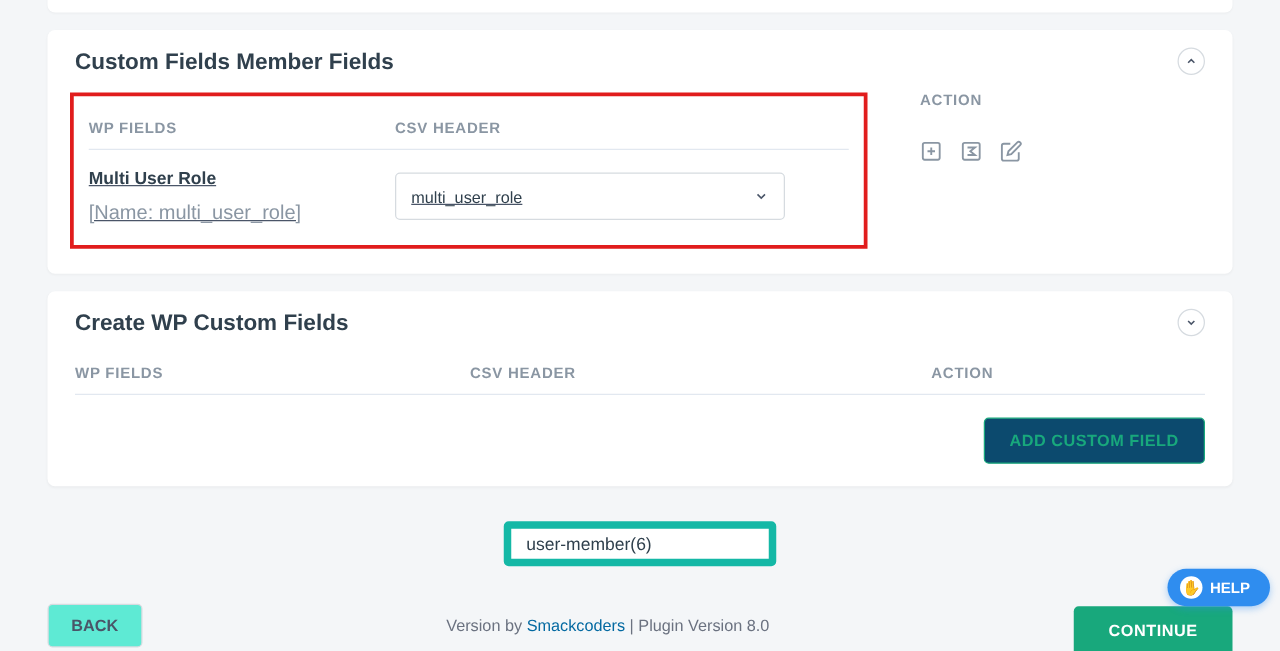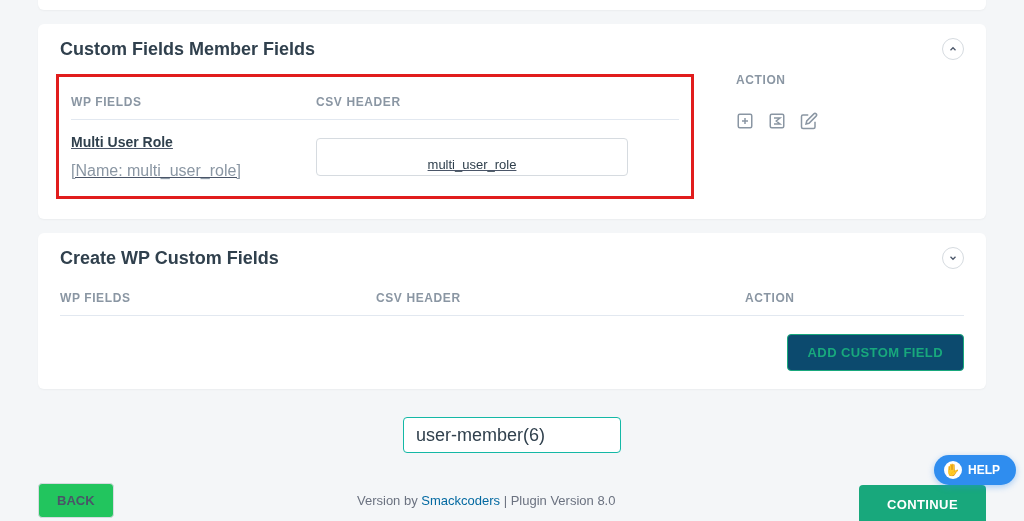--- a/index.html
+++ b/index.html
@@ -26,38 +26,38 @@
     .col-csv { width: 305px; }
     
     .table-head-full { display: flex; border-bottom: 1px solid #e2e8f0; padding: 8px 0 10px 0; }
     .col-wp-2 { width: 316px; }
     .col-csv-2 { width: 369px; }
     
     .table-row { display: flex; align-items: center; padding-top: 14px; text-decoration: underline; }
     .wp-label { font-size: 14px; font-weight: 600; color: #30404d; }
     .wp-name { font-size: 16px; color: #8a96a3; margin-top: 12px; }
     
-    .select { border: 1px solid #d6dbe0; border-radius: 4px; height: 34px; display: flex; align-items: center; justify-content: space-between; padding: 18px 12px; font-size: 13px; color: #30404d; cursor: pointer; width: 312px; background: #fff; flex-direction: column; }
+    .select { border: 1px solid #d6dbe0; border-radius: 4px; height: 34px; display: flex; align-items: center; justify-content: space-between; padding: 18px 12px; font-size: 13px; color: #30404d; cursor: pointer; width: 312px; background: #fff; }
     .select svg { width: 12px; height: 12px; color: #4a5568; }
     
     .action-icons { position: absolute; left: 698px; top: 38px; display: flex; gap: 14px; }
     .actions-wrap { position: relative; }
     .action-icon { width: 18px; height: 18px; color: #8a96a3; cursor: pointer; display: flex; align-items: center; justify-content: center; }
     
     .action-header { position: absolute; left: 698px; top: -1px; font-size: 12px; font-weight: 700; letter-spacing: 0.6px; color: #8a96a3; }
     
     .add-field-row { display: flex; justify-content: flex-end; padding-top: 18px; }
     .add-field-btn { border: 1.5px solid #18a87c; color: #18a87c; background: #0c4a6e; font-size: 13px; font-weight: 700; letter-spacing: 0.4px; padding: 10px 20px; border-radius: 4px; cursor: pointer; }
     
     .save-row { display: flex; align-items: center; justify-content: center; gap: 12px; padding: 14px 0 30px 0; }
     .save-label { font-size: 14px; color: #4a5568; }
-    .save-input { border: 1px solid #14b8a6; border-radius: 4px; height: 36px; padding: 0 12px; font-size: 18px; width: 218px; color: #30404d; }
+    .save-input { border: 6px solid #14b8a6; border-radius: 4px; height: 36px; padding: 0 12px; font-size: 14px; width: 218px; color: #30404d; }
     
     .footer-row { display: flex; align-items: center; justify-content: space-between; padding: 0 38px; position: absolute; bottom: 0; left: 0; right: 0; height: 42px; }
-    .back-btn { border: 1px solid #d6dbe0; background: #22c55e; color: #4a5568; font-size: 13px; font-weight: 700; padding: 9px 18px; border-radius: 4px; cursor: pointer; }
+    .back-btn { border: 1px solid #d6dbe0; background: #5eead4; color: #4a5568; font-size: 13px; font-weight: 700; padding: 9px 18px; border-radius: 4px; cursor: pointer; }
     .footer-text { font-size: 13px; color: #6b7280; }
     .footer-text a { color: #0369a1; text-decoration: none; }
     .continue-btn { background: #18a87c; color: #fff; border: none; font-size: 13px; font-weight: 700; letter-spacing: 0.4px; padding: 12px 28px 20px 28px; border-radius: 4px 4px 0 0; cursor: pointer; position: relative; bottom: -8px; }
     
     .help-pill { position: absolute; right: 8px; bottom: 36px; background: #2f8def; color: #fff; border-radius: 18px; padding: 6px 16px 6px 10px; display: flex; align-items: center; gap: 6px; font-size: 12px; font-weight: 700; cursor: pointer; box-shadow: 0 2px 6px rgba(47,141,239,0.4); }
     .help-pill .hand { width: 18px; height: 18px; background: #fff; border-radius: 50%; display: flex; align-items: center; justify-content: center; font-size: 12px; }
   </style>
 </head>
 <body>
 

